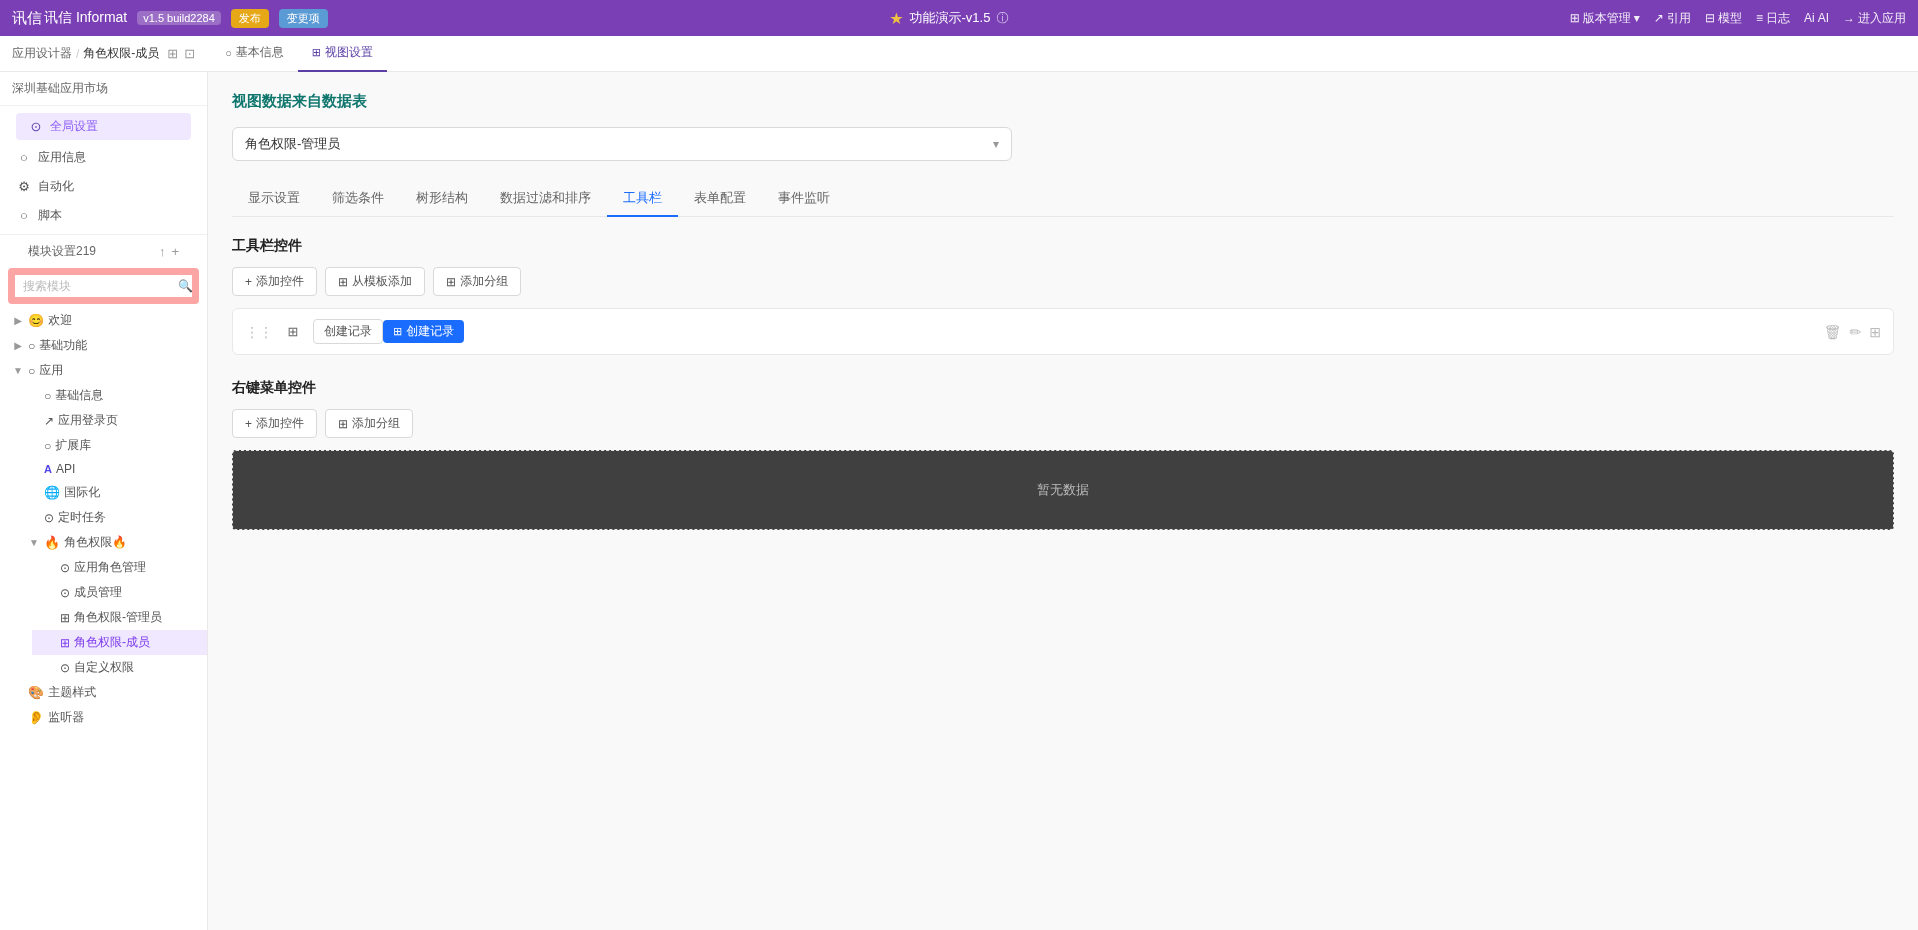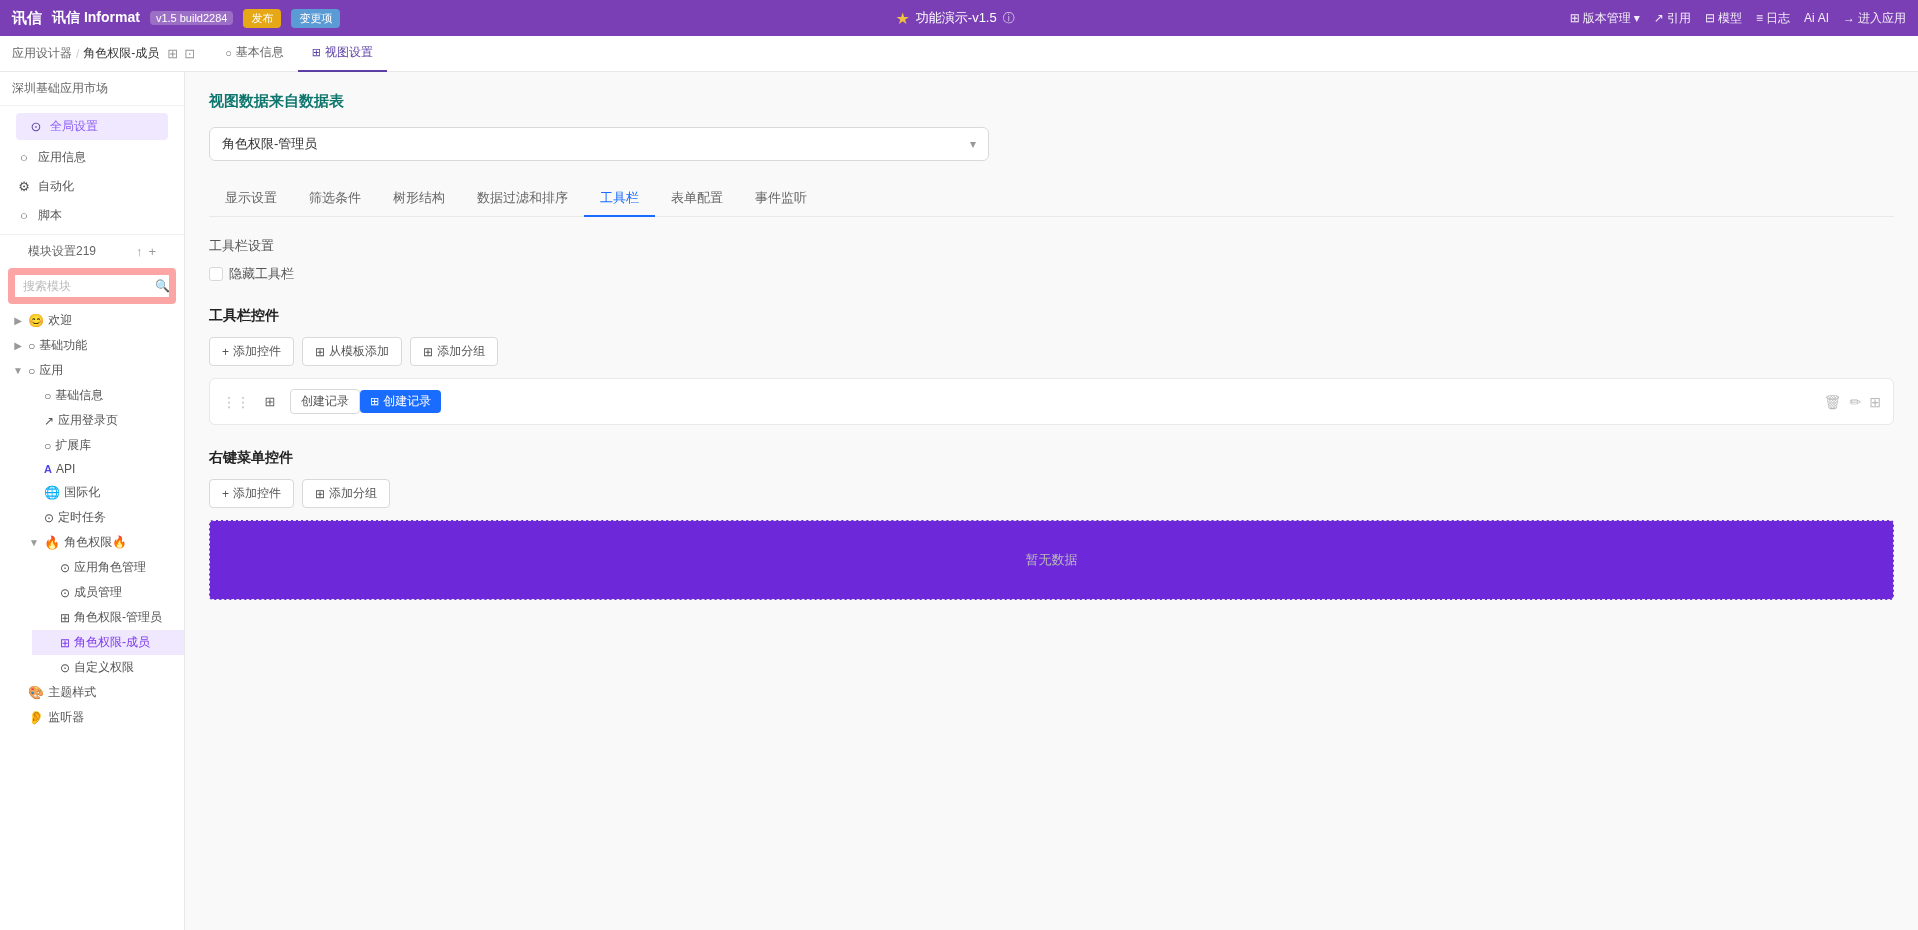--- a/index.html
+++ b/index.html
@@ -4,21 +4,21 @@
   <style>
     * { box-sizing: border-box; margin: 0; padding: 0; }
     body { font-family: -apple-system, BlinkMacSystemFont, 'PingFang SC', 'Microsoft YaHei', sans-serif; font-size: 13px; background: #f5f5f5; color: #333; height: 930px; overflow: hidden; }
 
     
     .top-header {
       display: flex; align-items: center; justify-content: space-between;
       background: #7b3fb5; color: #fff; height: 36px; padding: 0 12px;
     }
     .top-header-left { display: flex; align-items: center; gap: 10px; }
-    .brand { display: flex; align-items: center; gap: 10px; font-size: 16px; font-weight: bold; }
+    .brand { display: flex; align-items: center; gap: 2px; font-size: 16px; font-weight: normal; }
     .version-badge { background: rgba(255,255,255,0.25); border-radius: 4px; padding: 1px 6px; font-size: 11px; }
     .publish-btn { background: #e6a817; color: #fff; border: none; border-radius: 4px; padding: 2px 8px; font-size: 11px; cursor: pointer; }
     .change-btn { background: #5b9bd5; color: #fff; border: none; border-radius: 4px; padding: 2px 8px; font-size: 11px; cursor: pointer; }
     .top-header-center { display: flex; align-items: center; gap: 6px; }
     .star-icon { color: #f0c040; font-size: 16px; }
     .func-title { font-size: 13px; }
     .info-icon { font-size: 12px; opacity: 0.7; }
     .top-header-right { display: flex; align-items: center; gap: 14px; font-size: 12px; }
     .top-nav-item { display: flex; align-items: center; gap: 3px; cursor: pointer; opacity: 0.9; }
 
@@ -34,21 +34,21 @@
     .breadcrumb-icon-btn { cursor: pointer; color: #999; font-size: 13px; }
     .nav-tabs-bar { display: flex; align-items: center; gap: 0; }
     .nav-tab { display: flex; align-items: center; gap: 4px; padding: 0 14px; height: 36px; font-size: 12px; color: #666; cursor: pointer; border-bottom: 2px solid transparent; }
     .nav-tab.active { color: #5b3fa5; border-bottom: 2px solid #5b3fa5; }
     .nav-tab-icon { font-size: 11px; }
 
     
     .main-layout { display: flex; height: calc(930px - 72px); }
 
     
-    .sidebar { width: 185px; background: #fff; border-right: 1px solid #e8e8e8; display: flex; flex-direction: column; overflow: hidden; }
+    .sidebar { width: 208px; background: #fff; border-right: 1px solid #e8e8e8; display: flex; flex-direction: column; overflow: hidden; }
     .sidebar-store { padding: 8px 12px; font-size: 12px; color: #666; border-bottom: 1px solid #f0f0f0; }
     .sidebar-section { padding: 6px 12px 2px; }
     .sidebar-item { display: flex; align-items: center; gap: 6px; padding: 5px 12px; cursor: pointer; font-size: 12px; color: #555; border-radius: 4px; margin: 1px 4px; }
     .sidebar-item.active { color: #5b3fa5; background: #f0e8ff; }
     .sidebar-item-icon { width: 16px; text-align: center; font-size: 13px; }
     .sidebar-separator { height: 1px; background: #f0f0f0; margin: 4px 0; }
     .module-header { display: flex; align-items: center; justify-content: space-between; padding: 4px 28px; }
     .module-title { font-size: 12px; color: #666; }
     .module-actions { display: flex; gap: 6px; }
     .module-action-btn { cursor: pointer; color: #999; font-size: 13px; }
@@ -98,21 +98,21 @@
     .control-card-items { display: flex; align-items: center; gap: 0; flex: 1; }
     .ctrl-btn-ghost { border: 1px solid #d9d9d9; border-radius: 4px; padding: 3px 10px; font-size: 12px; color: #555; background: #fff; cursor: pointer; }
     .ctrl-btn-primary { border: none; border-radius: 4px; padding: 3px 10px; font-size: 12px; color: #fff; background: #1a6cff; cursor: pointer; display: flex; align-items: center; gap: 4px; }
     .ctrl-btn-primary-icon { font-size: 11px; }
     .control-card-actions { display: flex; align-items: center; gap: 8px; margin-left: auto; }
     .ctrl-action-btn { color: #bbb; font-size: 14px; cursor: pointer; }
 
     
     .rightclick-section { margin-bottom: 24px; }
     .rightclick-title { font-size: 14px; font-weight: 600; color: #222; margin-bottom: 12px; }
-    .empty-placeholder { background: #6d28d9; border: 1px dashed #e8e8e8; border-radius: 4px; padding: 30px; text-align: center; color: #bbb; font-size: 13px; }
+    .empty-placeholder { background: #404040; border: 1px dashed #e8e8e8; border-radius: 4px; padding: 30px; text-align: center; color: #bbb; font-size: 13px; }
 
     .sidebar-overflow { overflow-y: auto; flex: 1; }
   </style>
 </head>
 <body>
 
 <div class="top-header">
   <div class="top-header-left">
     <div class="brand">
       <span style="font-size:15px;">讯信</span>
@@ -350,27 +350,20 @@
         <span>工具栏</span>
       </div>
       <div class="config-tab">
         <span>表单配置</span>
       </div>
       <div class="config-tab">
         <span>事件监听</span>
       </div>
     </div>
 
-    <div class="toolbar-settings-section">
-      <div class="toolbar-settings-label">工具栏设置</div>
-      <div class="checkbox-row">
-        <div class="checkbox-box"></div>
-        <span class="checkbox-label">隐藏工具栏</span>
-      </div>
-    </div>
 
     <div class="toolbar-controls-section">
       <div class="toolbar-controls-title">工具栏控件</div>
       <div class="controls-action-bar">
         <button class="action-btn">
           <span>+</span>
           <span>添加控件</span>
         </button>
         <button class="action-btn">
           <span>⊞</span>

